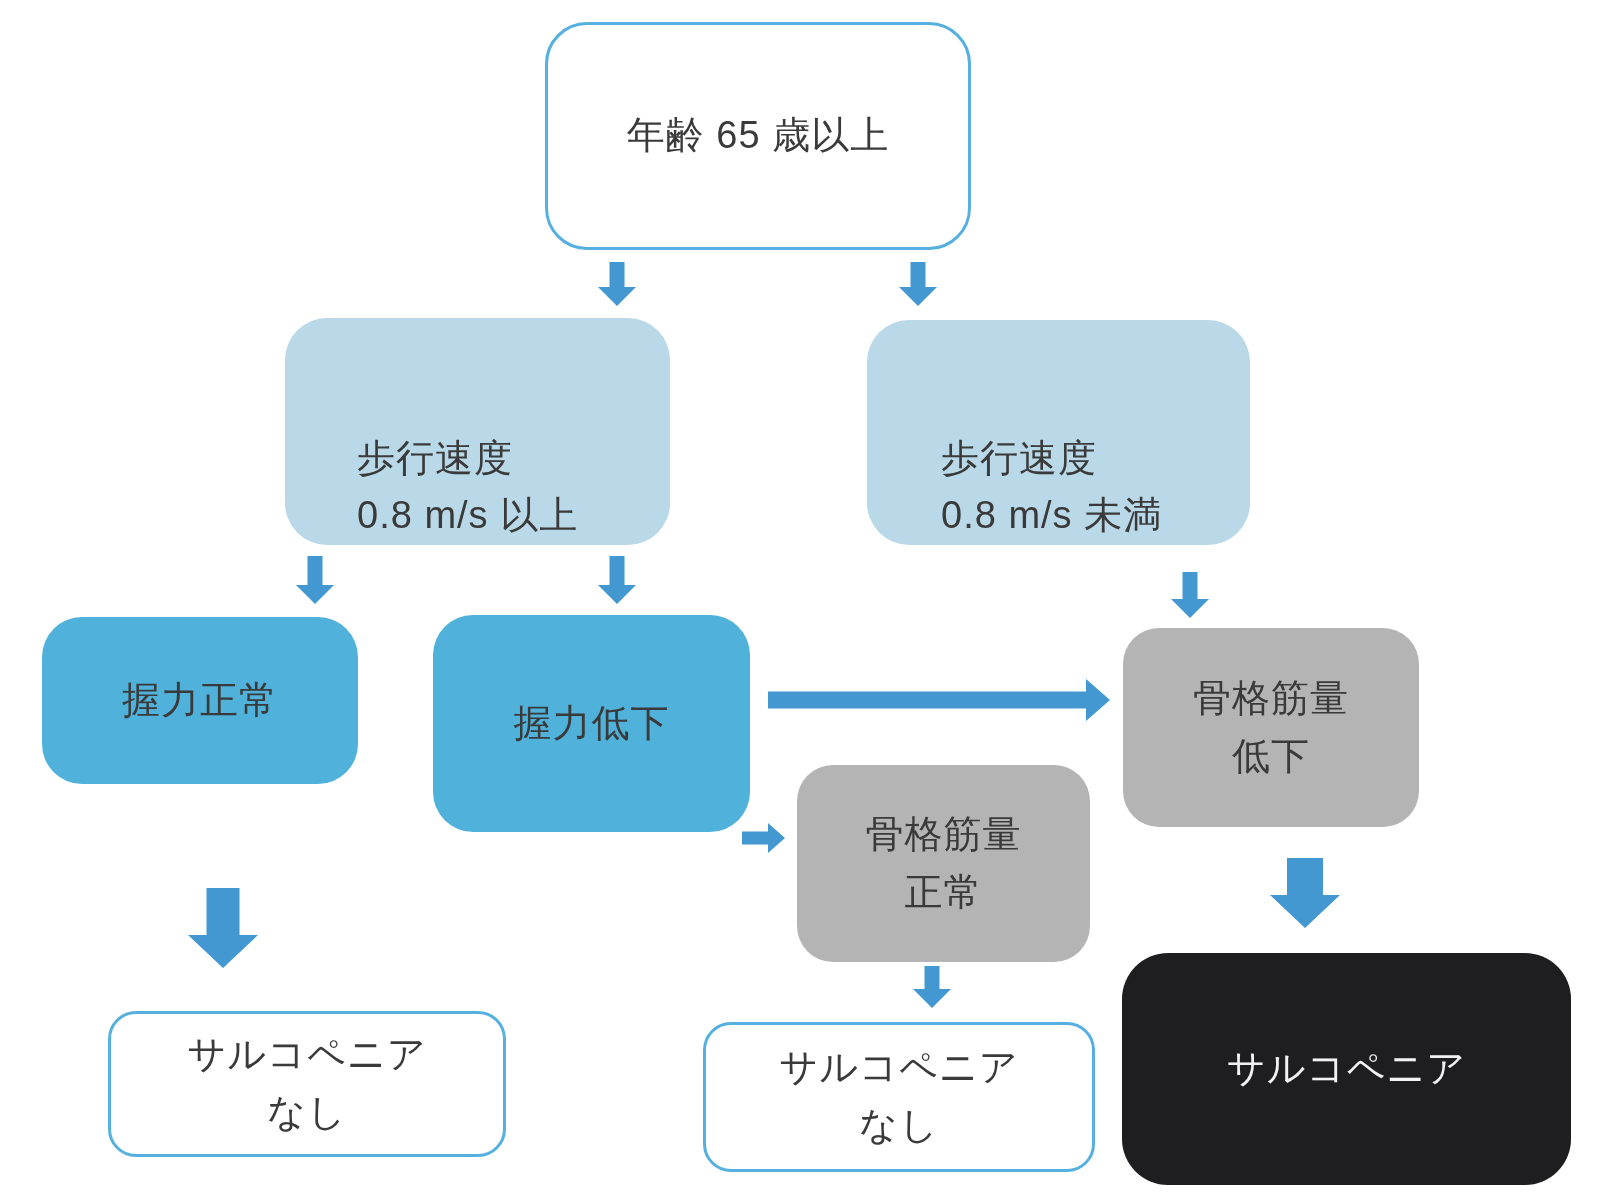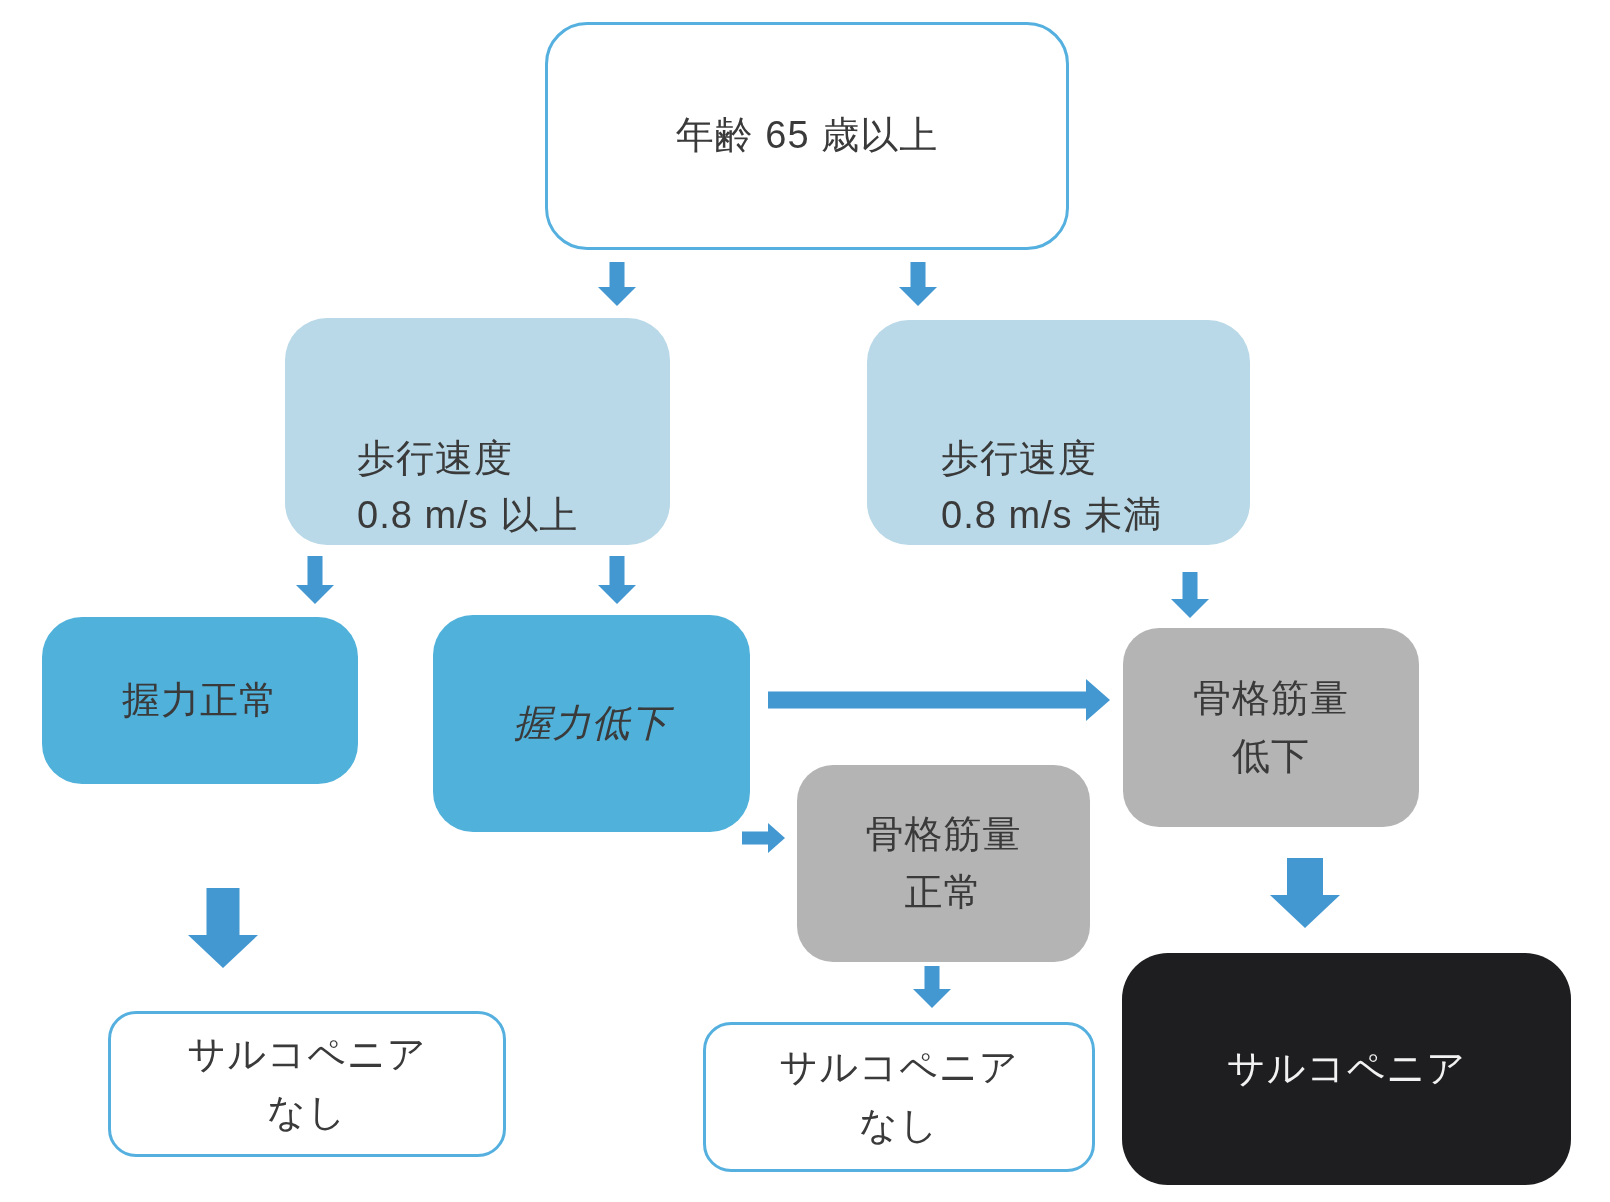--- a/index.html
+++ b/index.html
@@ -75,39 +75,39 @@
       <path d="M307.5,556 H322.5 V585 H334 L315,604 L296,585 H307.5 Z"></path>
       <path d="M609.5,556 H624.5 V585 H636 L617,604 L598,585 H609.5 Z"></path>
       <path d="M1182.5,572 H1197.5 V599 H1209 L1190,618 L1171,599 H1182.5 Z"></path>
       <path d="M768,691.5 H1086 V679 L1110,700 L1086,721 V708.5 H768 Z"></path>
       <path d="M742,831.5 H768 V823 L785,838 L768,853 V844.5 H742 Z"></path>
       <path d="M206.5,888 H239.5 V935 H258 L223,968 L188,935 H206.5 Z"></path>
       <path d="M924.5,966 H939.5 V989 H951 L932,1008 L913,989 H924.5 Z"></path>
       <path d="M1287,858 H1323 V895 H1340 L1305,928 L1270,895 H1287 Z"></path>
     </svg>
 
-  <div class="node outline" style="left:545px; top:22px; width:524px; height:228px; border-radius:42px;">
+  <div class="node outline" style="left:545px; top:22px; width:426px; height:228px; border-radius:42px;">
     <div class="node-label">年齢 65 歳以上</div>
   </div>
 
   <div class="node light left-text" style="left:285px; top:318px; width:385px; height:227px; border-radius:42px; padding-left:72px;">
     <div class="node-label">歩行速度
 0.8 m/s 以上</div>
   </div>
 
   <div class="node light left-text" style="left:867px; top:320px; width:383px; height:225px; border-radius:42px; padding-left:74px;">
     <div class="node-label">歩行速度
 0.8 m/s 未満</div>
   </div>
 
   <div class="node mid" style="left:42px; top:617px; width:316px; height:167px; border-radius:40px;">
     <div class="node-label">握力正常</div>
   </div>
 
-  <div class="node mid" style="left:433px; top:615px; width:317px; height:217px; border-radius:40px;font-style:italic;">
+  <div class="node mid" style="left:433px; top:615px; width:317px; height:217px; border-radius:40px;">
     <div class="node-label">握力低下</div>
   </div>
 
   <div class="node gray" style="left:1123px; top:628px; width:296px; height:199px; border-radius:36px;">
     <div class="node-label">骨格筋量
 低下</div>
   </div>
 
   <div class="node gray" style="left:797px; top:765px; width:293px; height:197px; border-radius:36px;">
     <div class="node-label">骨格筋量

